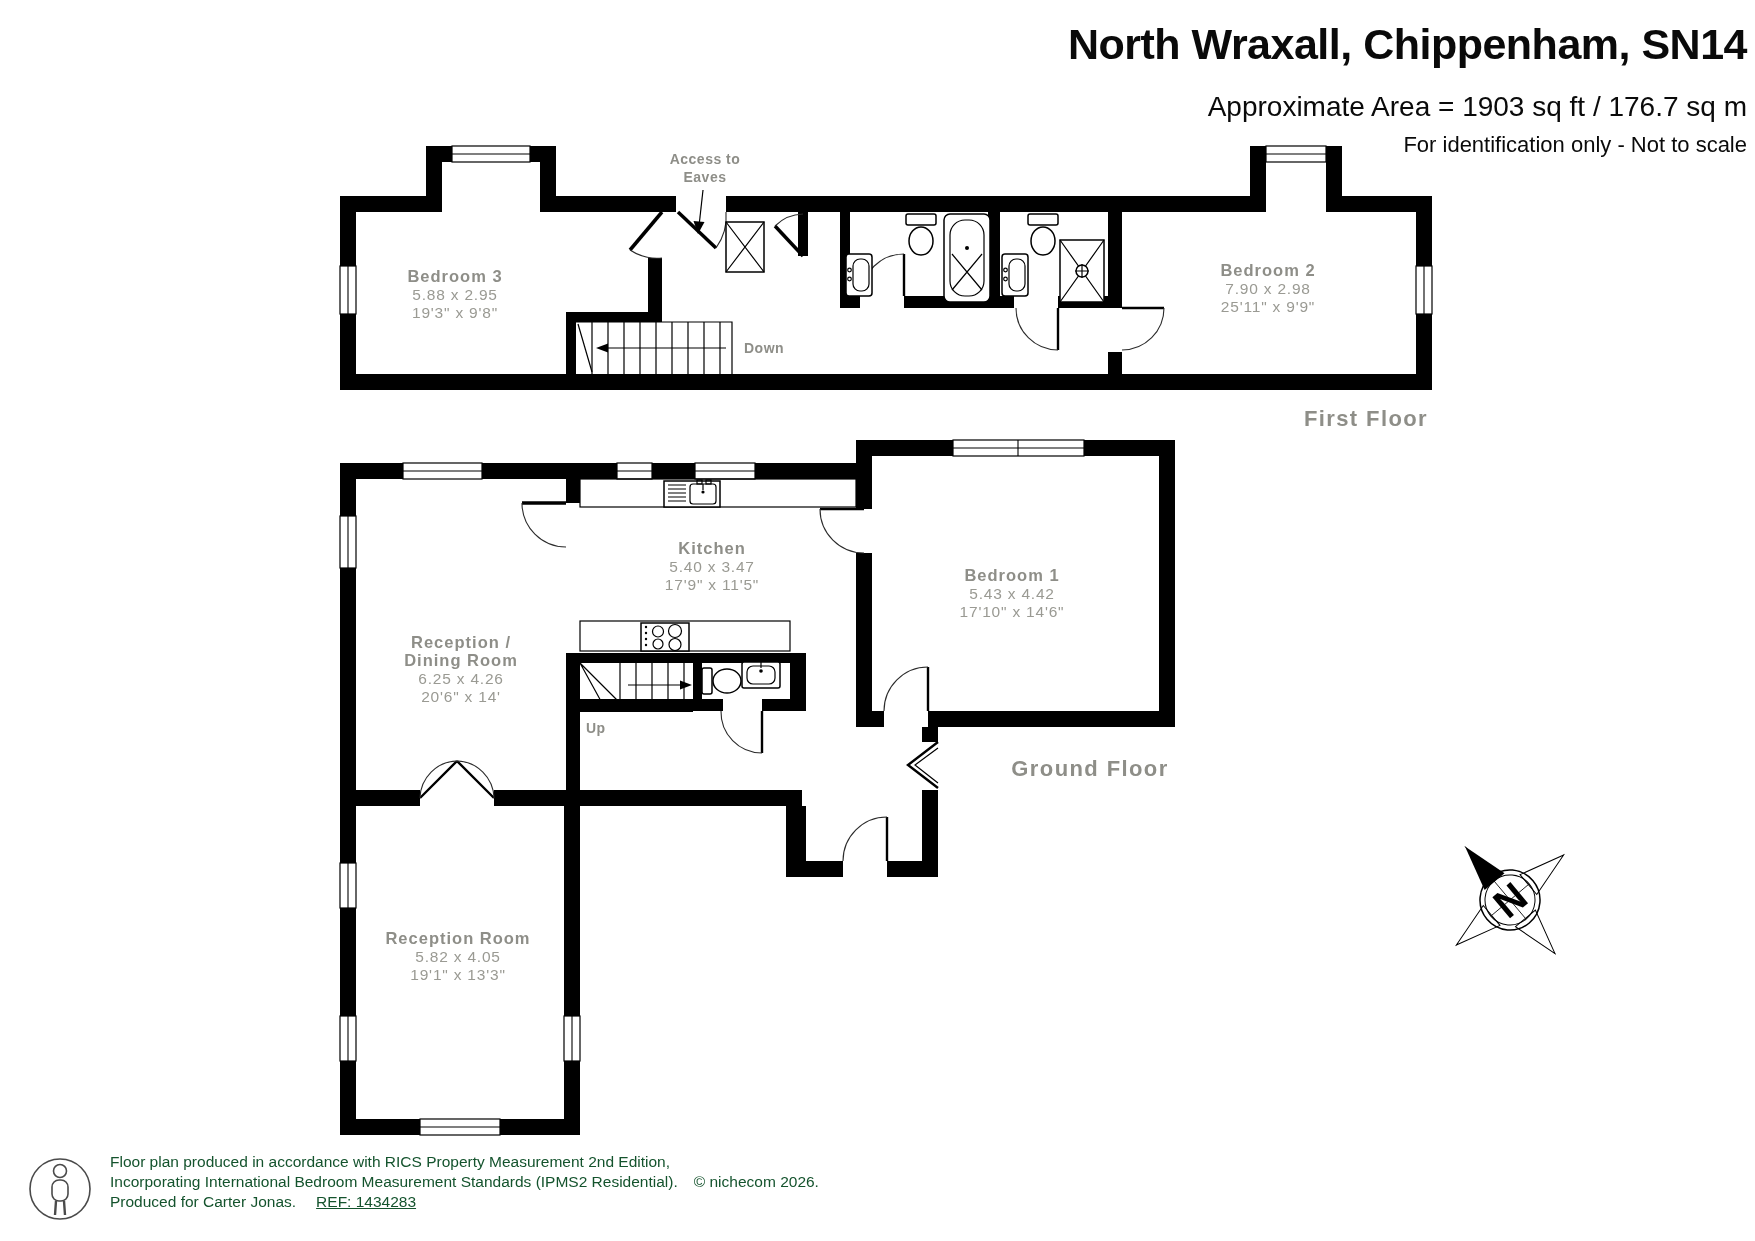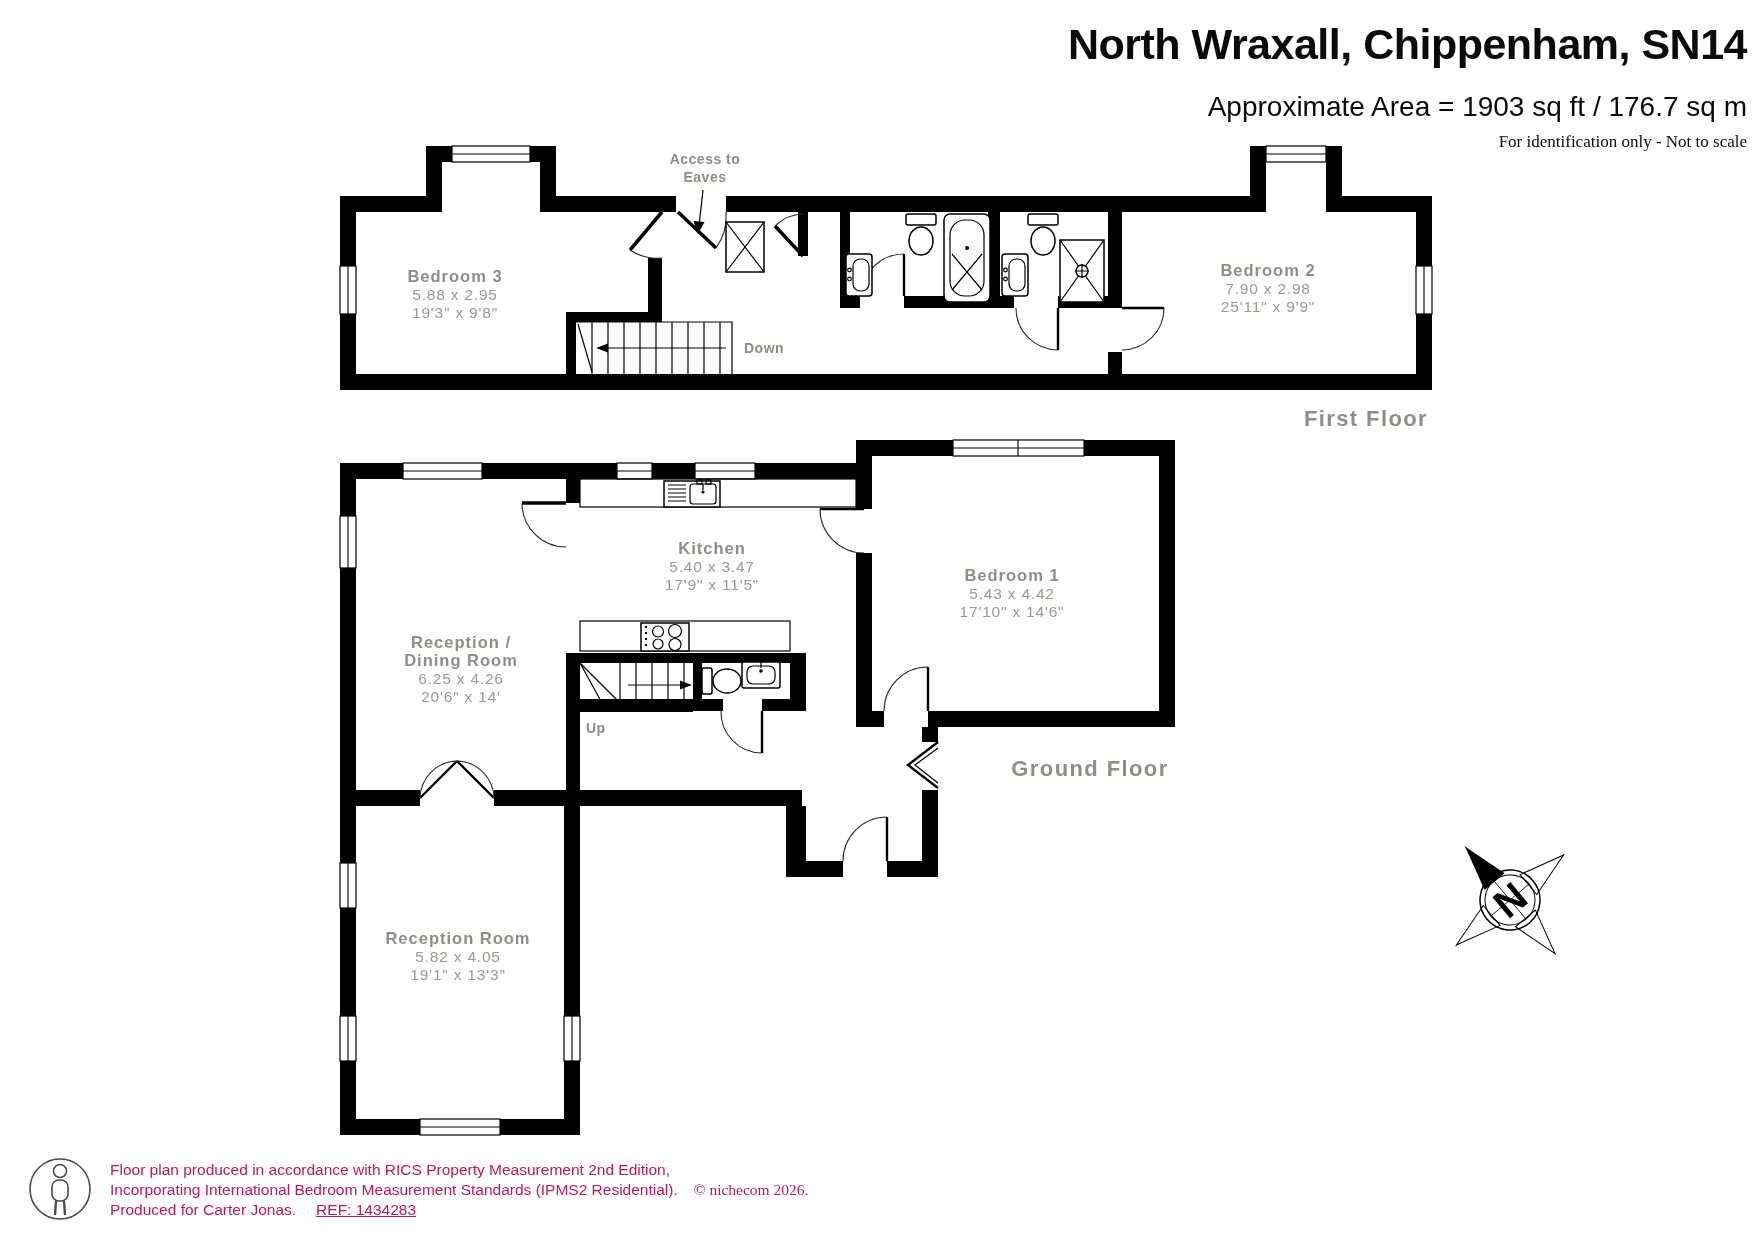--- a/index.html
+++ b/index.html
@@ -1,21 +1,21 @@
 <!DOCTYPE html>
 <html><head>
 <meta charset="utf-8">
 <style>
   html,body{margin:0;padding:0;background:#fff;}
   .page{position:relative;width:1755px;height:1223px;background:#fff;overflow:hidden;
         font-family:"Liberation Sans",sans-serif;}
   .header{position:absolute;top:20px;right:8px;text-align:right;color:#0a0a0a;}
   .header .title{font-size:43px;font-weight:bold;letter-spacing:-0.5px;}
   .header .area{font-size:28px;margin-top:22px;}
-  .header .note{font-size:17px;margin-top:9px;font-family:Liberation Serif, serif;}
+  .header .note{font-size:22px;margin-top:9px;}
   .plan-svg{position:absolute;left:0;top:0;}
   .wall{fill:#000;}
   .win{fill:#fff;stroke:#000;stroke-width:1.2;}
   .winline{stroke:#000;stroke-width:1.1;fill:none;}
   .fix{fill:#fff;stroke:#000;stroke-width:1.5;}
   .thin{fill:none;stroke:#000;stroke-width:1.2;}
   .arc{fill:none;stroke:#2b2b2b;stroke-width:1.1;}
   .leaf{stroke:#000;stroke-width:3.5;fill:none;}
   .leaf2{stroke:#000;stroke-width:2.4;fill:none;}
   .ahead{fill:#000;stroke:none;}
@@ -24,23 +24,23 @@
   .roomdim{font-family:"Liberation Sans",sans-serif;font-size:15.5px;
            fill:#9a9a93;letter-spacing:0.8px;text-anchor:middle;}
   .floorlabel{font-family:"Liberation Sans",sans-serif;font-size:22px;font-weight:bold;
               fill:#8e8e88;letter-spacing:1.4px;text-anchor:middle;}
   .annot{font-family:"Liberation Sans",sans-serif;font-size:14px;font-weight:bold;
          fill:#8e8e88;letter-spacing:0.5px;}
   .annot.mid{text-anchor:middle;}
   .compass-n{font-family:"Liberation Sans",sans-serif;font-size:40px;font-weight:bold;fill:#000;
              text-anchor:middle;}
   .footer{position:absolute;left:28px;top:1152px;display:flex;gap:16px;align-items:center;
-          color:#be185d;font-size:15.5px;line-height:20px;margin-top:8px;}
+          color:#14532d;font-size:15.5px;line-height:20px;}
   .footer .lines div{white-space:nowrap;}
-  .footer .copyright{margin-left:16px;font-family:Liberation Serif, serif;}
+  .footer .copyright{margin-left:16px;}
   .footer .ref{margin-left:20px;text-decoration:underline;}
 </style>
 </head>
 <body>
 
 <div class="page">
 
   <div class="header">
     <div class="title">North Wraxall, Chippenham, SN14</div>
     <div class="area">Approximate Area = 1903 sq ft / 176.7 sq m</div>

